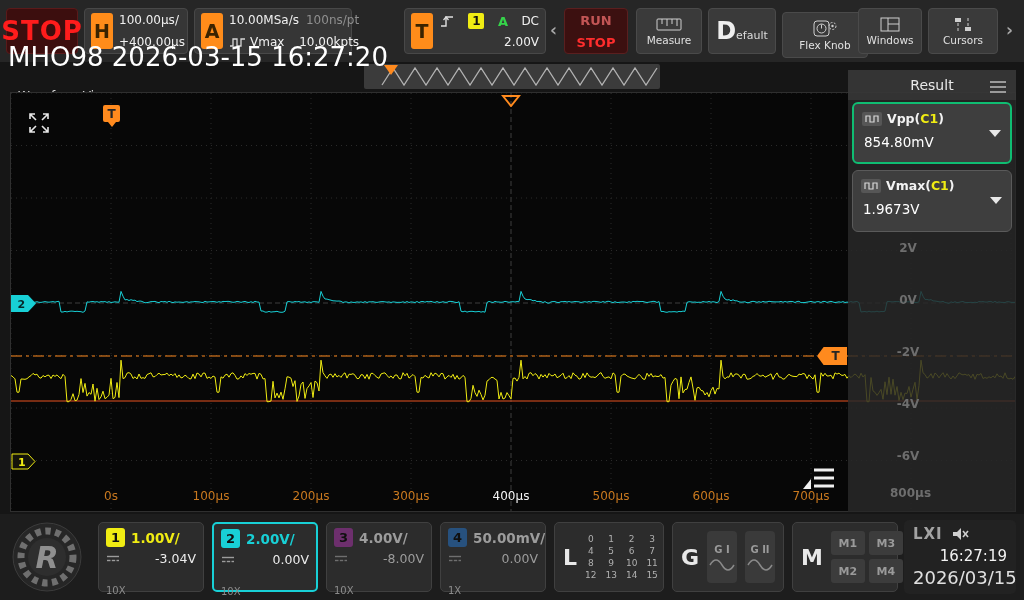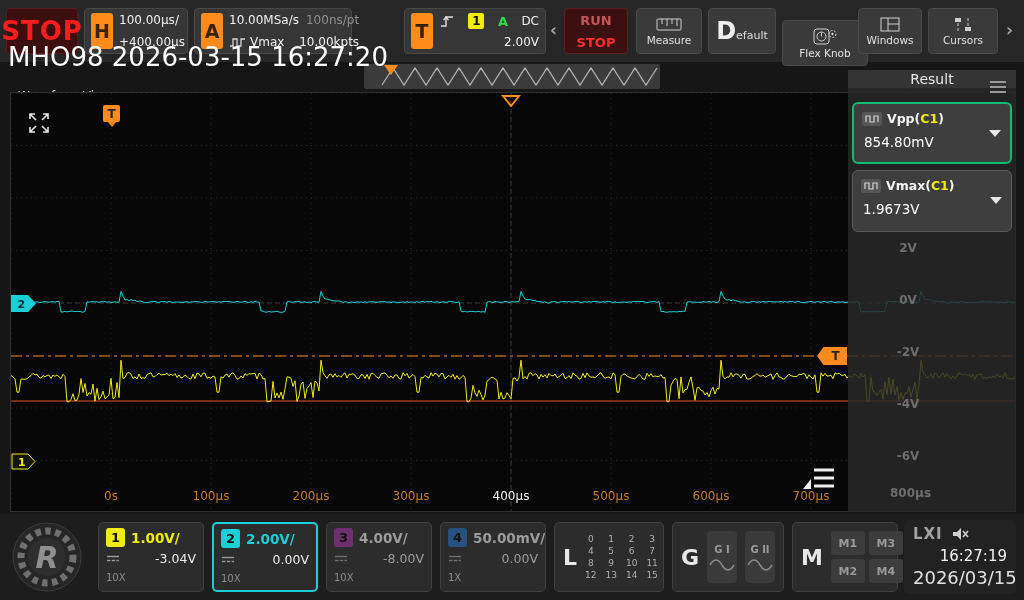--- a/index.html
+++ b/index.html
@@ -46,21 +46,21 @@
          display:flex;align-items:center;justify-content:center;border-radius:2px}
   .tflag::after{content:"";position:absolute;top:17px;left:4.5px;border-left:4px solid transparent;
          border-right:4px solid transparent;border-top:5px solid #ff8a1e}
   .tlevel{position:absolute;width:30px;height:18px;background:#ff8a1e;color:#262626;font-weight:bold;font-size:12px;
          display:flex;align-items:center;justify-content:center;padding-left:7px;
          clip-path:polygon(0 50%,22% 0,100% 0,100% 100%,22% 100%)}
   .chtag{position:absolute}
 
   
   #result-panel{position:absolute;left:848px;top:70px;width:168px;height:442px;background:rgba(40,40,40,0.84);z-index:20}
-  .rhead{position:absolute;left:0;top:0;width:168px;height:18px;display:flex;align-items:center;justify-content:center;
+  .rhead{position:absolute;left:0;top:0;width:168px;height:30px;display:flex;align-items:center;justify-content:center;
          font-size:14px;color:#e8e8e8;background:rgba(72,72,72,0.45)}
   .hamb{position:absolute;right:10px;top:8px;cursor:pointer}
   .hamb i{display:block;width:16px;height:2px;background:#9a9a9a;margin:3px 0}
   .ylab{position:absolute;left:40px;width:40px;text-align:center;font-size:12px;font-weight:bold;color:#6e6e6e;z-index:1}
   .rbox{position:absolute;left:4px;width:160px;height:62px;background:#3e3e3e;border:1px solid #5a5a5a;
         border-radius:6px;padding:7px 8px;z-index:2}
   .rbox.sel{border:2px solid #0fbd72}
   .rrow1{display:flex;align-items:center;gap:5px}
   .micon{width:20px;height:14px;background:#565656;border-radius:2px;display:flex;align-items:center;justify-content:center;flex:none}
   .rlabel{font-size:12.5px;font-weight:bold;color:#f2f2f2;white-space:nowrap}
@@ -81,21 +81,21 @@
   .ch2 .chbadge{background:#18d0d6}
   .ch3 .chbadge{background:#6d2f6d}
   .ch4 .chbadge{background:#27517e}
   .chscale{font-size:13.5px;font-weight:bold;white-space:nowrap}
   .ch1 .chscale{color:#f0ec13}
   .ch2 .chscale{color:#18d0d6}
   .ch3 .chscale,.ch4 .chscale{color:#9c9c9c}
   .chrow2{display:flex;align-items:center;margin-top:4px;gap:4px}
   .choffset{flex:1;text-align:right;font-size:12.5px;color:#ececec}
   .chbox.off .choffset{color:#9c9c9c}
-  .chrow3{margin-top:0}
+  .chrow3{margin-top:13px}
   .chprobe{font-size:10px;color:#8c8c8c}
   .lbox,.gbox,.mbox{position:absolute;top:8px;height:70px;background:#2c2c2c;border:1px solid #404040;
          border-radius:5px;display:flex;align-items:center;padding:4px 8px;gap:8px}
   .biglbl{font-size:22px;font-weight:bold;color:#e8e8e8}
   .dgrid{display:grid;grid-template-columns:repeat(4,1fr);column-gap:9px;row-gap:2px;font-size:9px;
          color:#b0b0b0;text-align:center}
   .gbtn{width:37px;height:52px;background:#3a3a3a;border-radius:4px;display:flex;flex-direction:column;
         align-items:center;justify-content:center;gap:4px;font-size:10px;color:#9a9a9a;font-weight:bold}
   .mgrid{display:grid;grid-template-rows:repeat(2,1fr);grid-auto-flow:column;gap:4px}
   .mbtn{width:34px;height:24px;background:#3c3c3c;border-radius:3px;display:flex;align-items:center;
@@ -172,21 +172,21 @@
         <line x1="16" y1="2" x2="16" y2="7" stroke="#cfcfcf"></line>
           <line x1="21" y1="2" x2="21" y2="9" stroke="#cfcfcf"></line>
       </svg>
       <span class="blbl">Measure</span>
     </div>
 
     <div class="tbtn" style="left:708px;top:8px;width:68px">
       <span class="dlbl">Default</span>
     </div>
 
-    <div class="tbtn" style="left:782px;top:20px;width:86px">
+    <div class="tbtn" style="left:782px;top:12px;width:86px">
       <svg width="24" height="17">
         <rect x="1" y="1" width="15" height="15" rx="3" fill="none" stroke="#cfcfcf"></rect>
         <circle cx="8.5" cy="8.5" r="4.5" fill="none" stroke="#cfcfcf"></circle>
         <line x1="8.5" y1="8.5" x2="8.5" y2="4.5" stroke="#cfcfcf"></line>
         <circle cx="19.5" cy="6" r="3.5" fill="none" stroke="#cfcfcf" stroke-dasharray="2 1.5"></circle>
         <circle cx="19.5" cy="6" r="1.2" fill="#cfcfcf"></circle>
       </svg>
       <span class="blbl">Flex Knob</span>
     </div>
 

